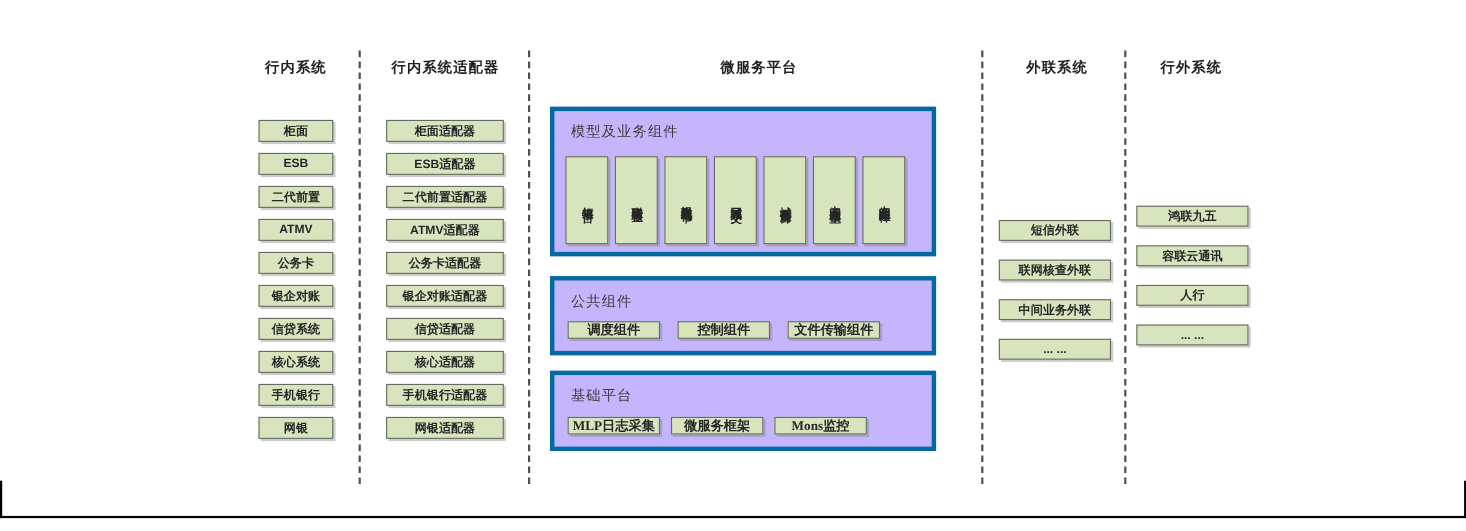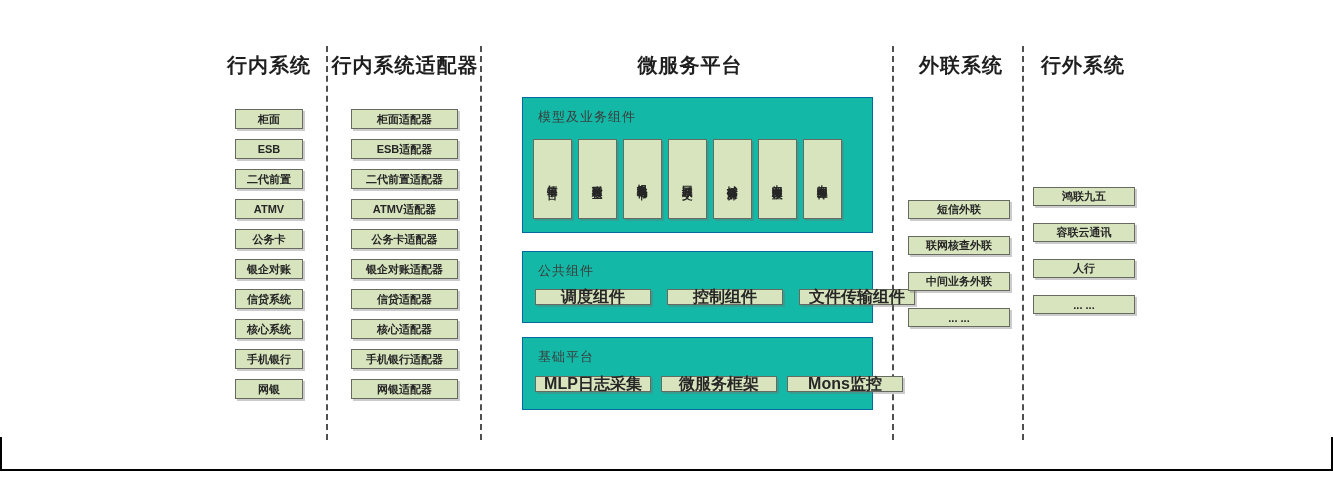--- a/index.html
+++ b/index.html
@@ -2,58 +2,58 @@
 <html><head>
 <meta charset="utf-8">
 <style>
   html,body{margin:0;padding:0;background:#fff;}
   .canvas{
     position:relative;width:1333px;height:483px;background:#ffffff;overflow:hidden;
     font-family:"Liberation Sans",sans-serif;
   }
   .col-header{
     position:absolute;top:52px;width:200px;text-align:center;
-    font-size:20px;font-weight:bold;color:#1f1f1f;letter-spacing:1px;
+    font-size:13px;font-weight:bold;color:#1f1f1f;letter-spacing:1px;
   }
   .vsep{
     position:absolute;top:46px;height:394px;width:0;
     border-left:2px dashed #4f4f4f;
   }
   .stack{position:absolute;display:flex;flex-direction:column;}
   .stack.s1{gap:10px;}
   .stack.s2{gap:17px;}
   .gbox{
     background:#d7e4bd;border:1px solid #666a60;
     box-shadow:2px 2px 0 rgba(110,110,110,0.35);
     display:flex;align-items:center;justify-content:center;
     font-weight:bold;font-size:11px;color:#262626;
     box-sizing:border-box;white-space:nowrap;
   }
   .h20{height:20px;width:100%;}
   .h19{height:19px;width:100%;}
   .bgroup{
-    position:absolute;left:522px;width:351px;
-    background:#14b8a6;border:1px solid #0369a1;box-sizing:border-box;
+    position:absolute;left:500px;width:351px;
+    background:#c4b5fd;border:4px solid #0369a1;box-sizing:border-box;
   }
   .bgroup .gtitle{
     position:absolute;left:15px;top:10px;font-size:13px;color:#3c3c3c;letter-spacing:1px;
   }
   .g-model{top:97px;height:136px;}
   .g-common{top:251px;height:72px;}
   .g-base{top:337px;height:73px;}
   .vrow{position:absolute;left:10px;top:41px;display:flex;gap:6px;}
   .vrow .gbox{
     width:39px;height:80px;
     writing-mode:vertical-rl;text-orientation:upright;
     font-size:10.5px;letter-spacing:1px;line-height:1;
   }
   .hrow{position:absolute;left:12px;display:flex;gap:16px;}
   .g-common .hrow{top:37px;}
   .g-base .hrow{top:38px;gap:10px;}
-  .hrow .gbox{width:116px;height:16px;font-size:16px;}
+  .hrow .gbox{width:84px;height:16px;font-size:12px;font-family:Liberation Serif, serif;}
   .bottom-line{position:absolute;left:0;top:469px;width:1333px;height:2px;background:#000;}
   .edge-stub{position:absolute;top:437px;width:2px;height:34px;background:#000;}
   .stub-l{left:0;}
   .stub-r{right:0;}
 </style>
 </head>
 <body>
 
 <div class="canvas">
 

